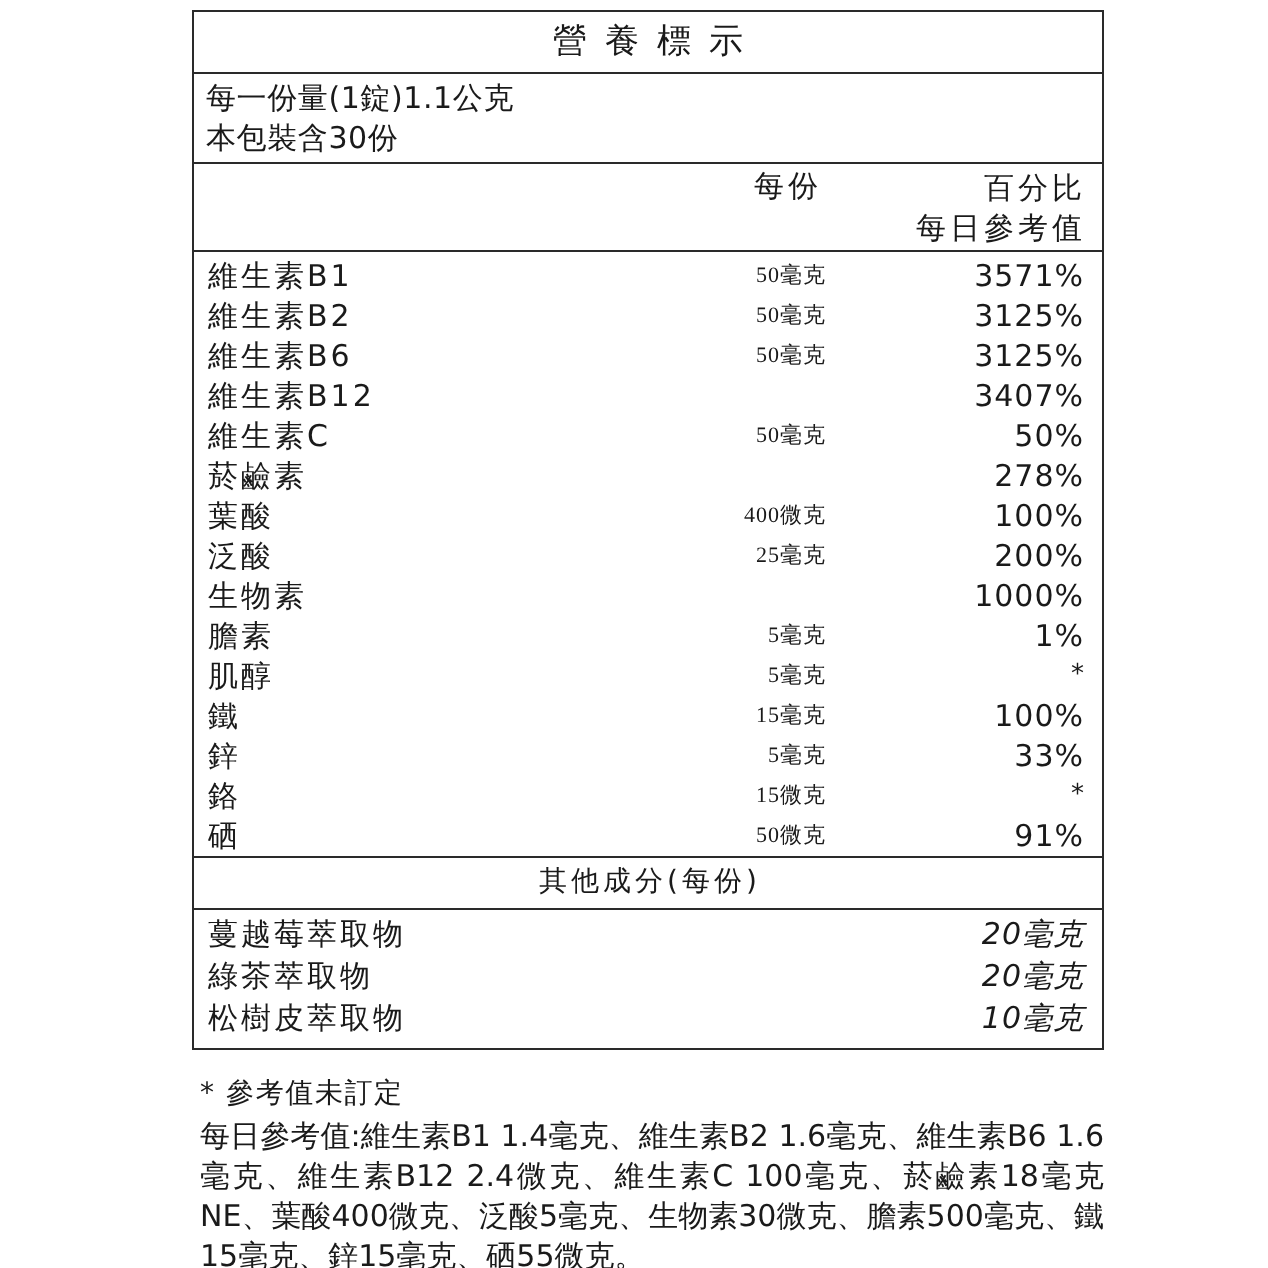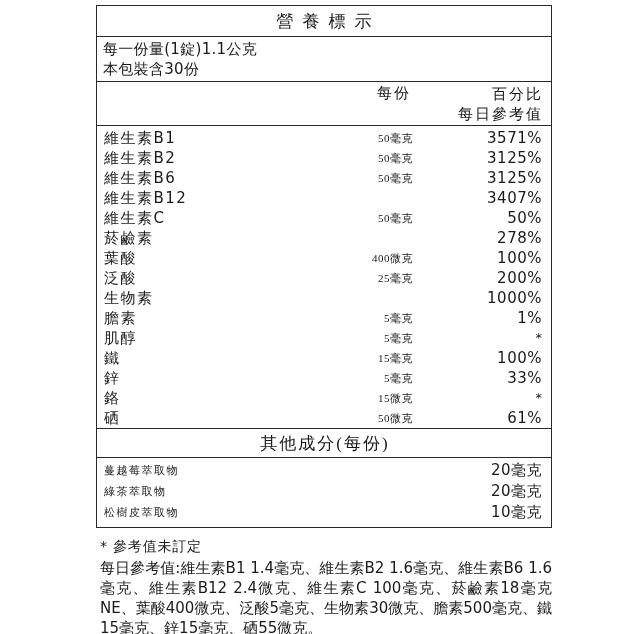--- a/index.html
+++ b/index.html
@@ -40,23 +40,22 @@
     letter-spacing: 9px;
     padding: 5px 0 4px 0;
     text-indent: 9px;
     border-bottom: 1.5px solid #2a2a2a;
     line-height: 1.25;
     white-space: nowrap;
   }
   #other-panel .panel-title {
     letter-spacing: 2px;
     text-indent: 2px;
-    font-size: 17px;
+    font-size: 14px;
     padding: 4px 0 3px 0;
-    font-family: Liberation Serif, serif;
   }
 
   .serving-block {
     border-bottom: 1.5px solid #2a2a2a;
     padding: 2px 0 2px 6px;
   }
   .serving-line {
     font-size: 15px;
     line-height: 20px;
     letter-spacing: 0.3px;
@@ -128,28 +127,29 @@
   
   .orow {
     position: relative;
     height: 21px;
     line-height: 21px;
     white-space: nowrap;
   }
   .orow .onm {
     position: absolute;
     left: 7px;
-    font-size: 11px;
+    font-size: 15px;
     letter-spacing: 1.5px;
   }
   .orow .oamt {
     position: absolute;
     right: 9px;
     font-size: 15px;
     letter-spacing: 0.5px;
+    font-style: italic;
   }
   #other-panel .rows { padding: 2px 0 4px 0; }
 
   
   .footnote-star {
     position: absolute;
     left: 88px;
     top: 538px;
     font-size: 14px;
     letter-spacing: 0.8px;
@@ -252,21 +252,21 @@
           <span class="dv">33%</span>
         </div>
         <div class="nrow">
           <span class="nm">鉻</span>
           <span class="amt">15微克</span>
           <span class="dv star">*</span>
         </div>
         <div class="nrow">
           <span class="nm">硒</span>
           <span class="amt">50微克</span>
-          <span class="dv">61%</span>
+          <span class="dv">91%</span>
         </div>
       </div>
   </div>
 
   <div class="panel" id="other-panel">
     <div class="panel-title">其他成分(每份)</div>
     <div class="rows" id="other-rows">
         <div class="orow">
           <span class="onm">蔓越莓萃取物</span>
           <span class="oamt">20毫克</span>

